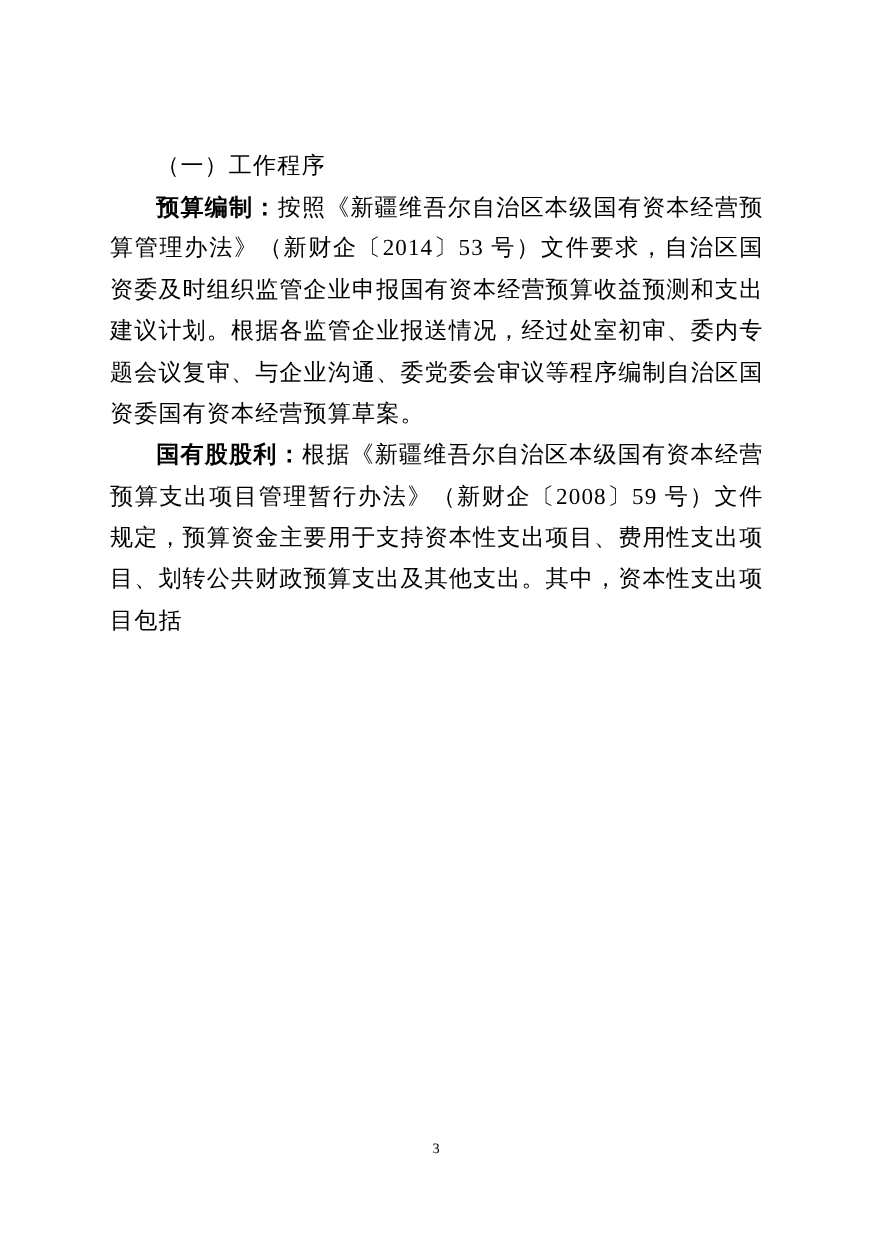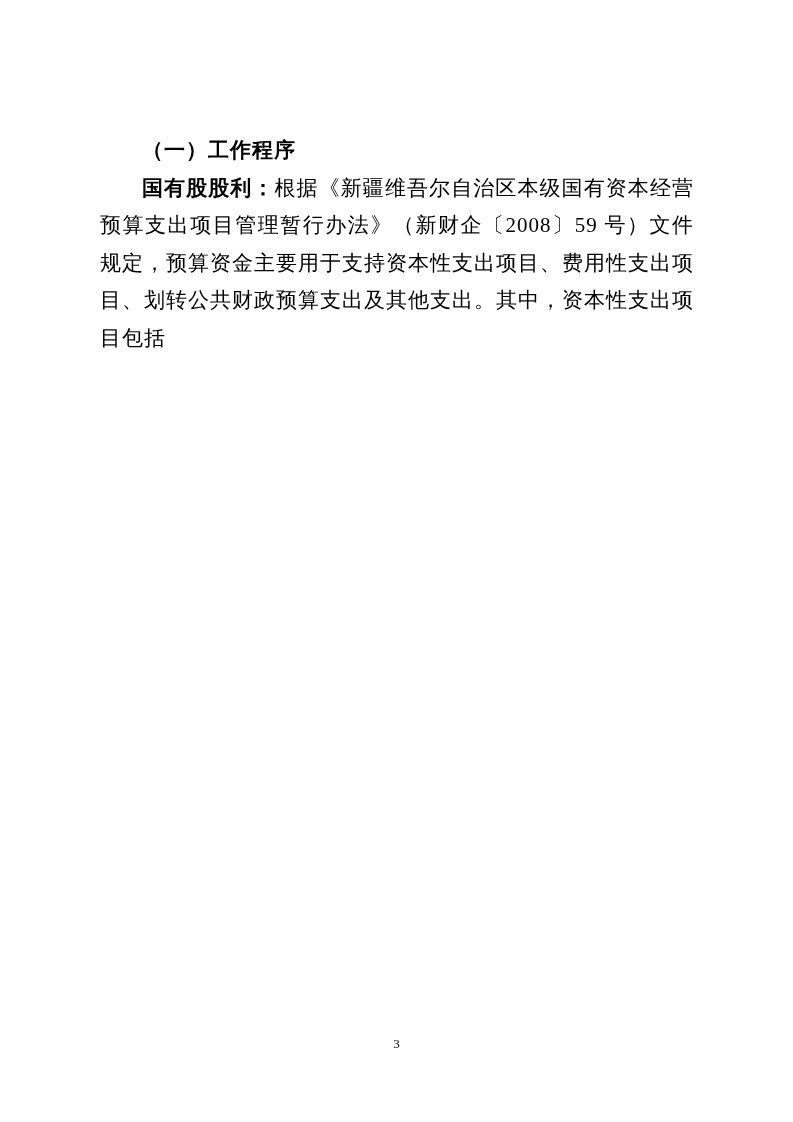--- a/index.html
+++ b/index.html
@@ -32,21 +32,21 @@
     font-weight: 700;
     font-size: 21px;
     line-height: 37.6px;
     text-indent: 2em;
     text-align: left;
     letter-spacing: 1px;
   }
   .h2 {
     margin: 0;
     font-family: "Liberation Serif", serif;
-    font-weight: 700;
+    font-weight: 400;
     font-size: 21px;
     line-height: 37.6px;
     text-indent: 2em;
     text-align: left;
     letter-spacing: 1px;
   }
   p.para {
     margin: 0;
     text-indent: 2em;
   }
@@ -66,20 +66,21 @@
 </style>
 </head>
 <body>
 
 <div class="page">
   <div class="content">
 
 
     <h2 class="h2">（一）工作程序</h2>
 
+    <p class="para"><span class="label">预算编制：</span><span>按照《新疆维吾尔自治区本级国有资本经营预算管理办法》（新财企〔2014〕53 号）文件要求，自治区国资委及时组织监管企业申报国有资本经营预算收益预测和支出建议计划。根据各监管企业报送情况，经过处室初审、委内专题会议复审、与企业沟通、委党委会审议等程序编制自治区国资委国有资本经营预算草案。</span></p>
 
 
 
 
 
     <p class="para"><span class="label">国有股股利：</span><span>根据《新疆维吾尔自治区本级国有资本经营预算支出项目管理暂行办法》（新财企〔2008〕59 号）文件规定，预算资金主要用于支持资本性支出项目、费用性支出项目、划转公共财政预算支出及其他支出。其中，资本性支出项目包括</span></p>
 
   </div>
 
   <div class="page-number">3</div>

